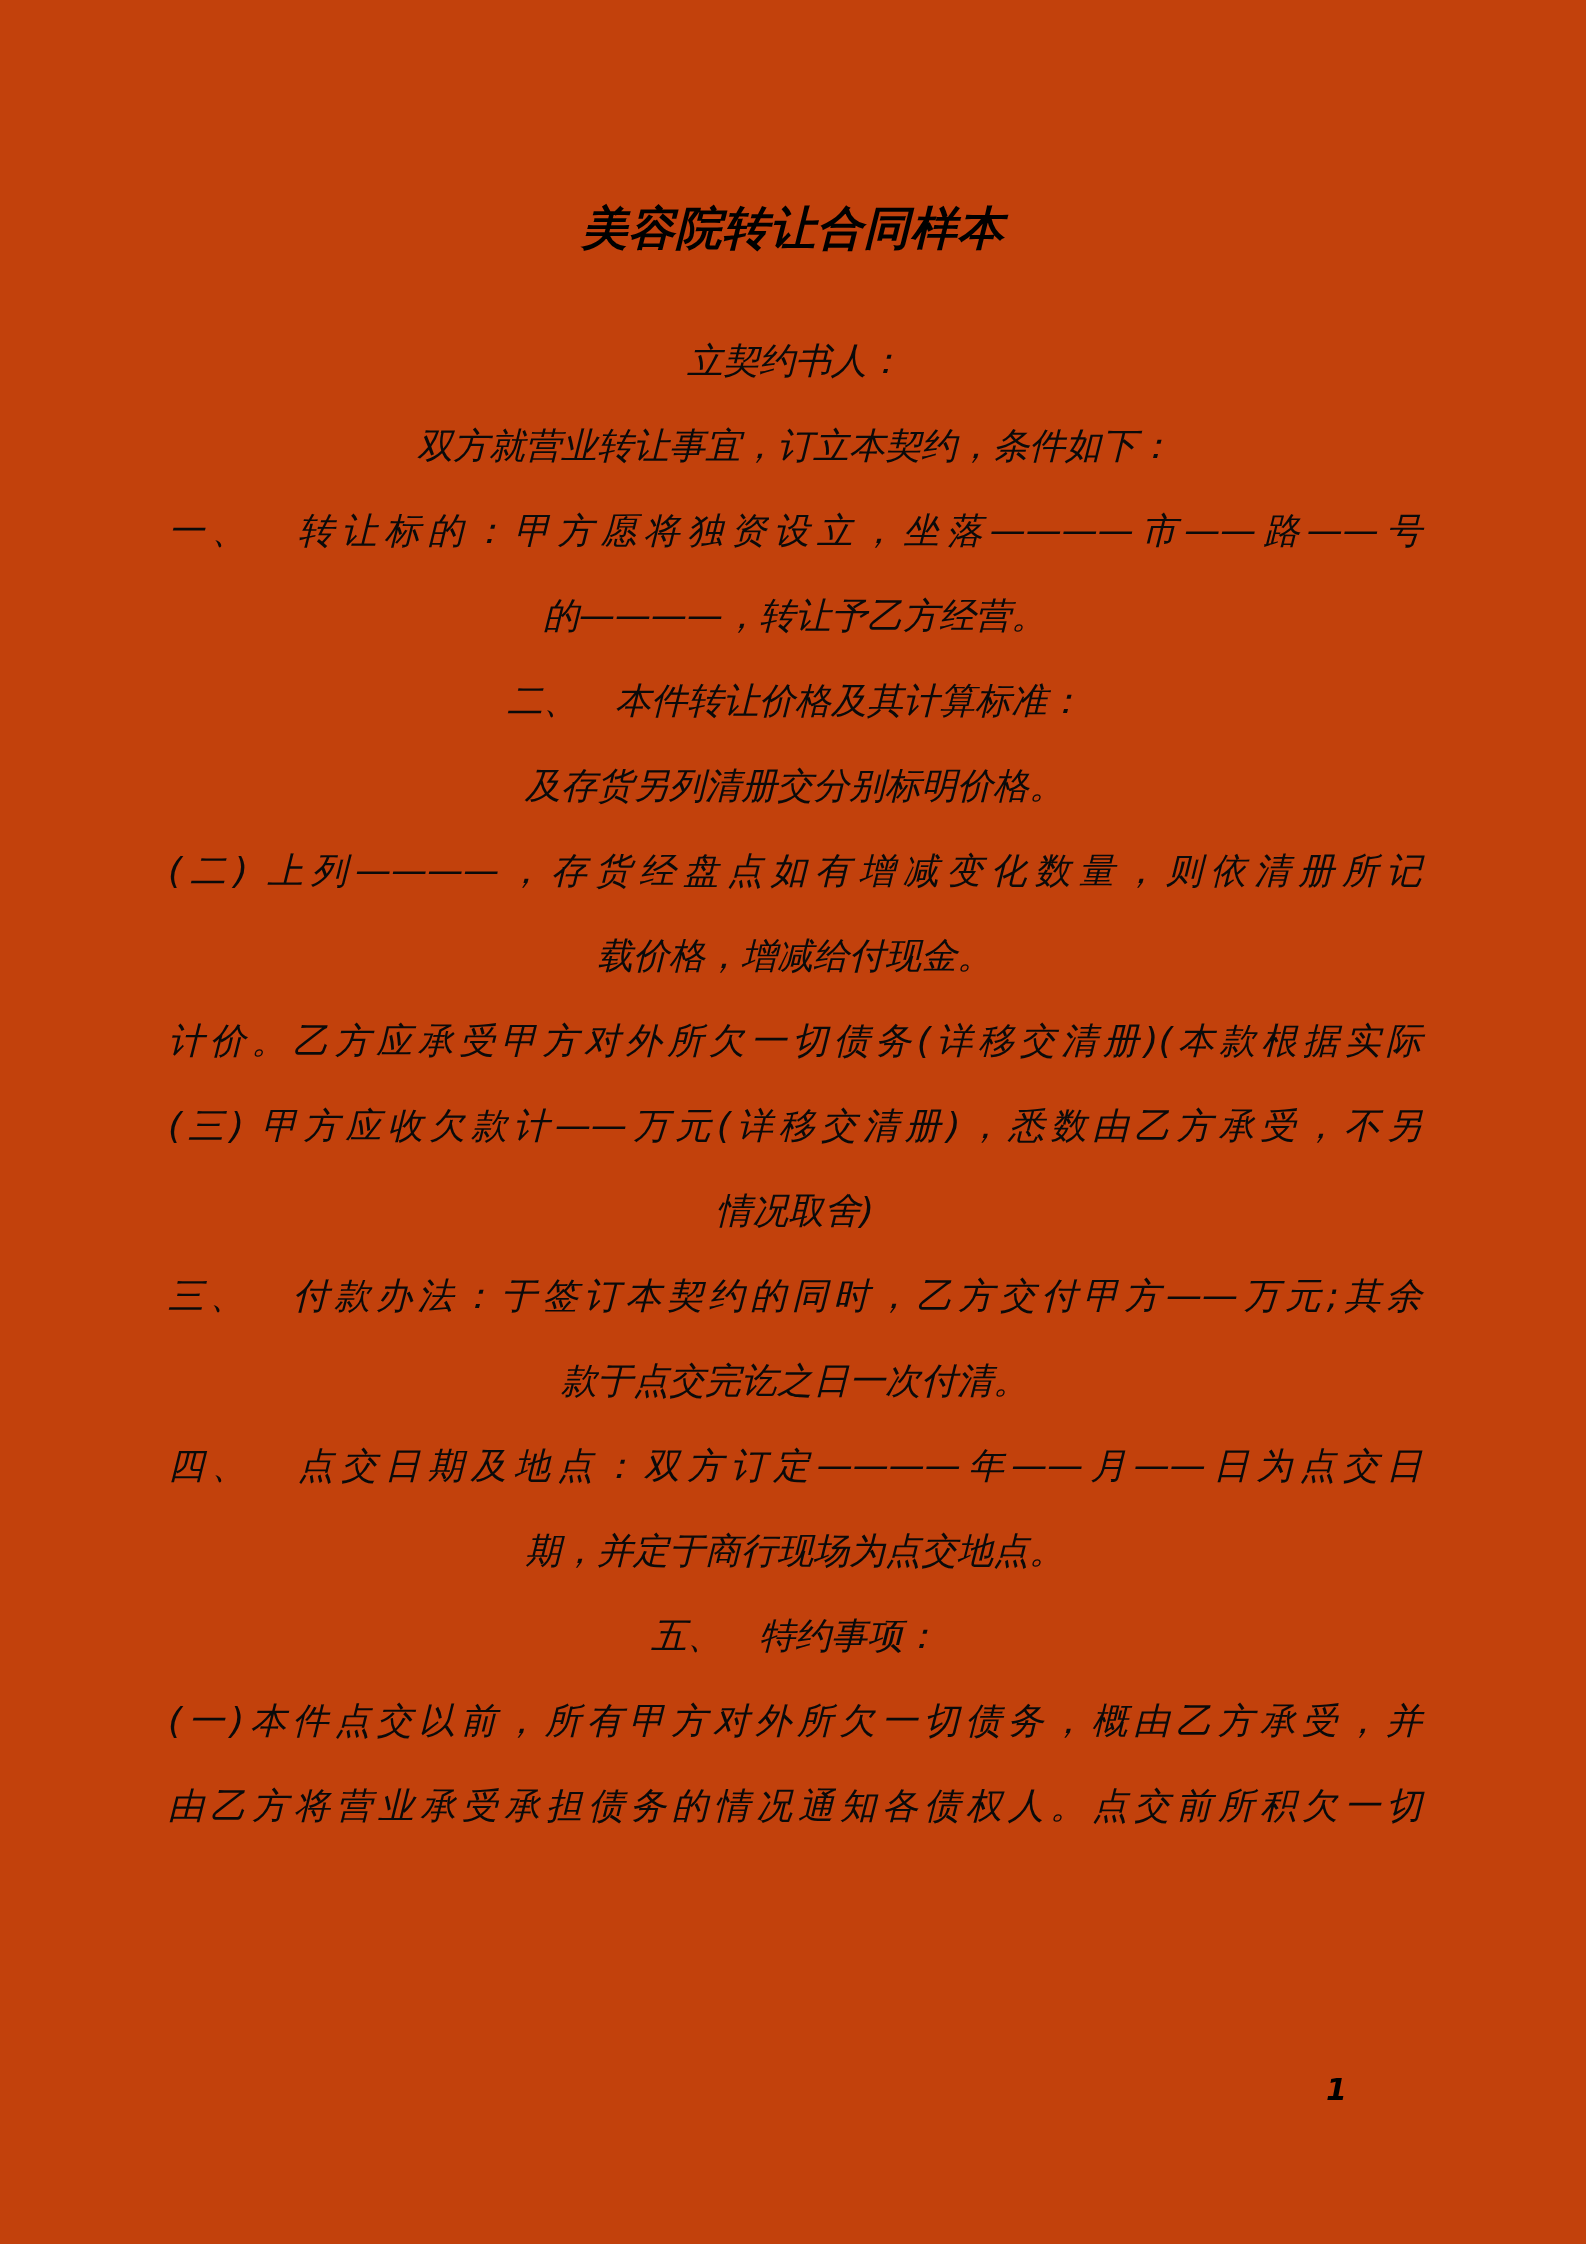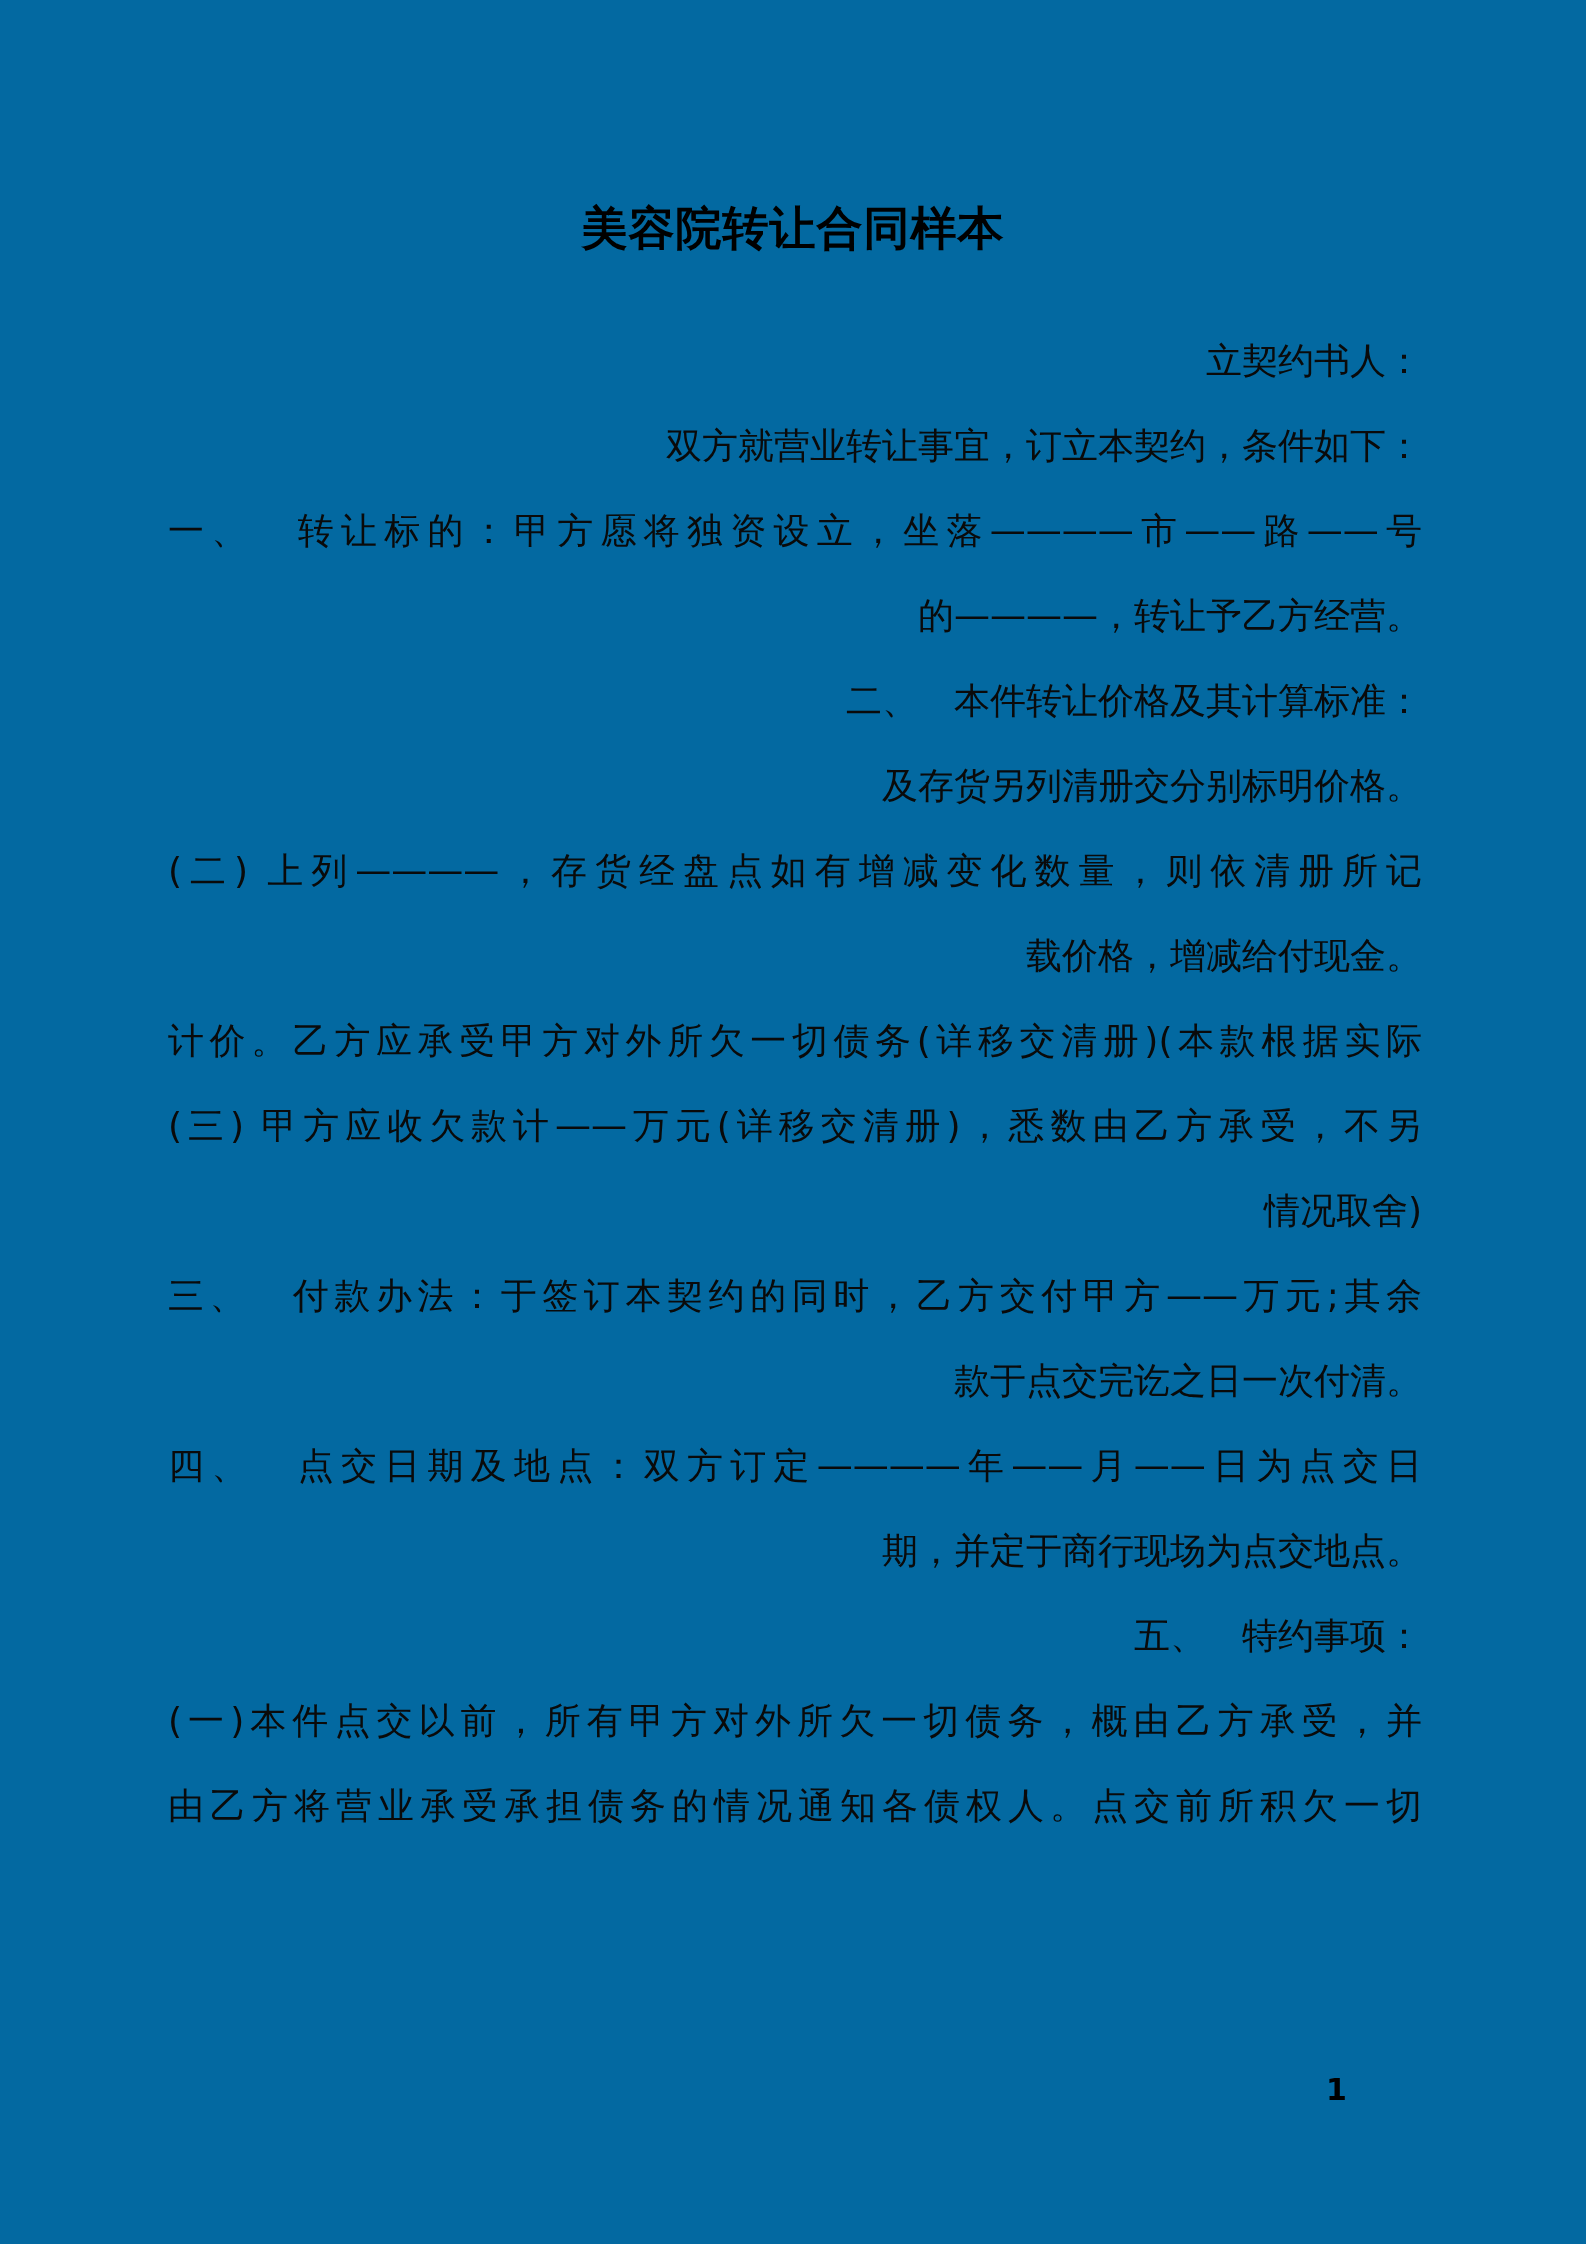--- a/index.html
+++ b/index.html
@@ -8,21 +8,22 @@
       height: 2244px;
       background: #ffffff;
       font-family: "DejaVu Sans", "Liberation Sans", sans-serif;
       color: #000000;
       overflow: hidden;
     }
     .page {
       position: relative;
       width: 1586px;
       height: 2244px;
-      background: #0369a1;
+      background: #c2410c;
+      font-style: italic;
     }
     .title {
       position: absolute;
       top: 198px;
       left: 0;
       right: 0;
       text-align: center;
       font-size: 46px;
       font-weight: bold;
       letter-spacing: 1px;
@@ -32,21 +33,21 @@
       position: absolute;
       top: 318px;
       left: 168px;
       width: 1254px;
     }
     .line {
       font-size: 36px;
       line-height: 85px;
       height: 85px;
       white-space: nowrap;
-      text-align: right;
+      text-align: center;
       color: #0a0a0a;
     }
     
     .line.just {
       white-space: normal;
       text-align: justify;
       text-align-last: justify;
     }
     .page-number {
       position: absolute;

